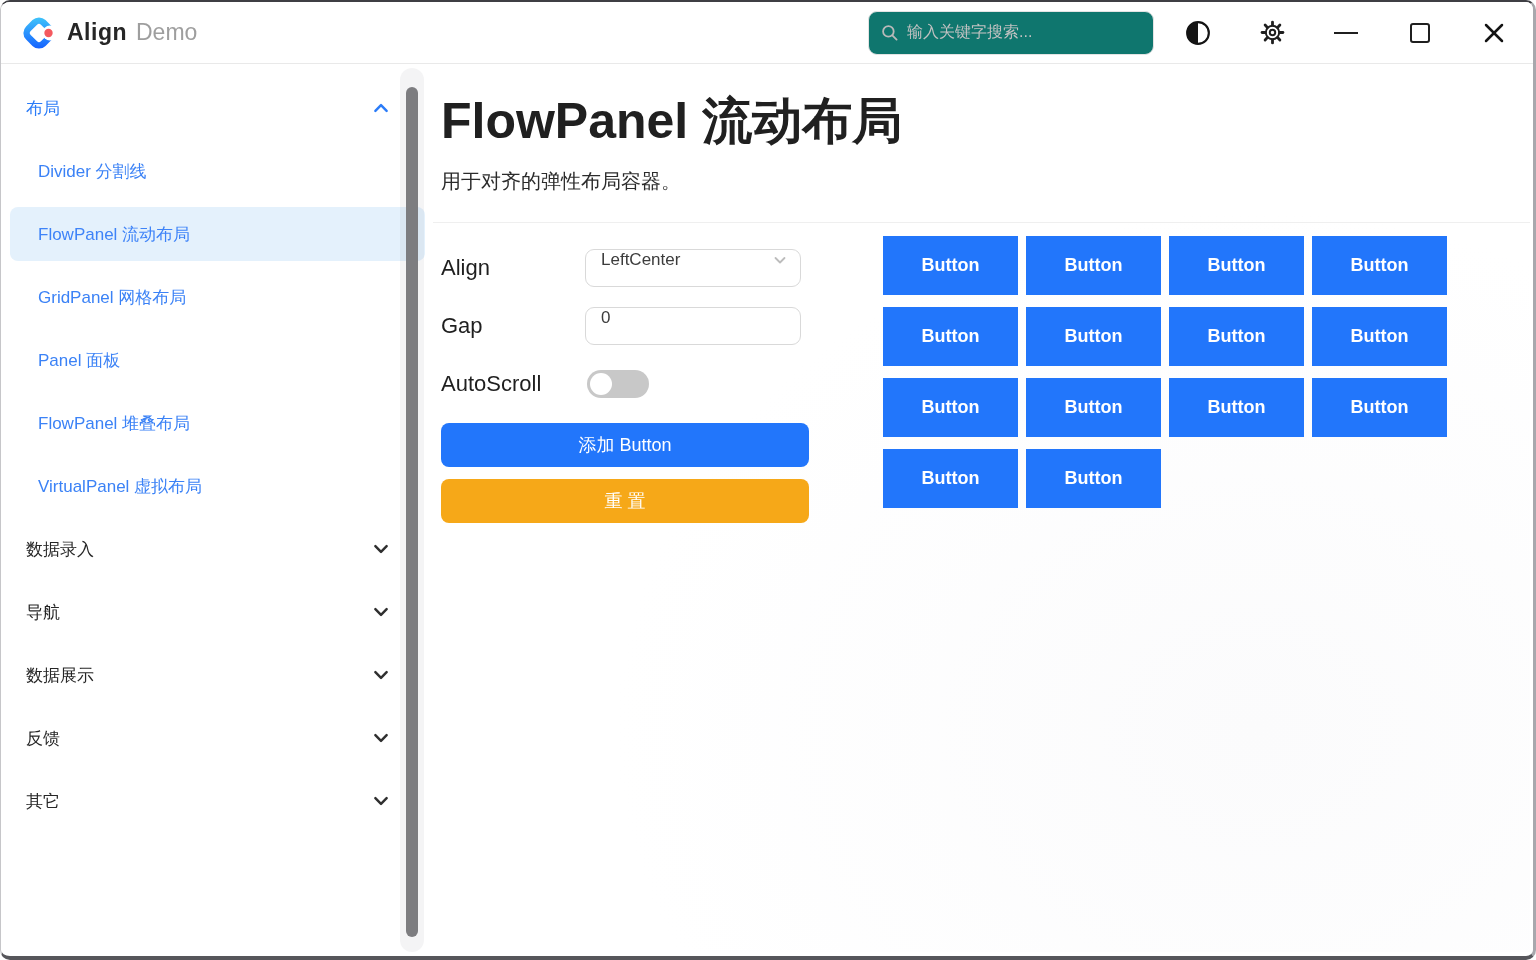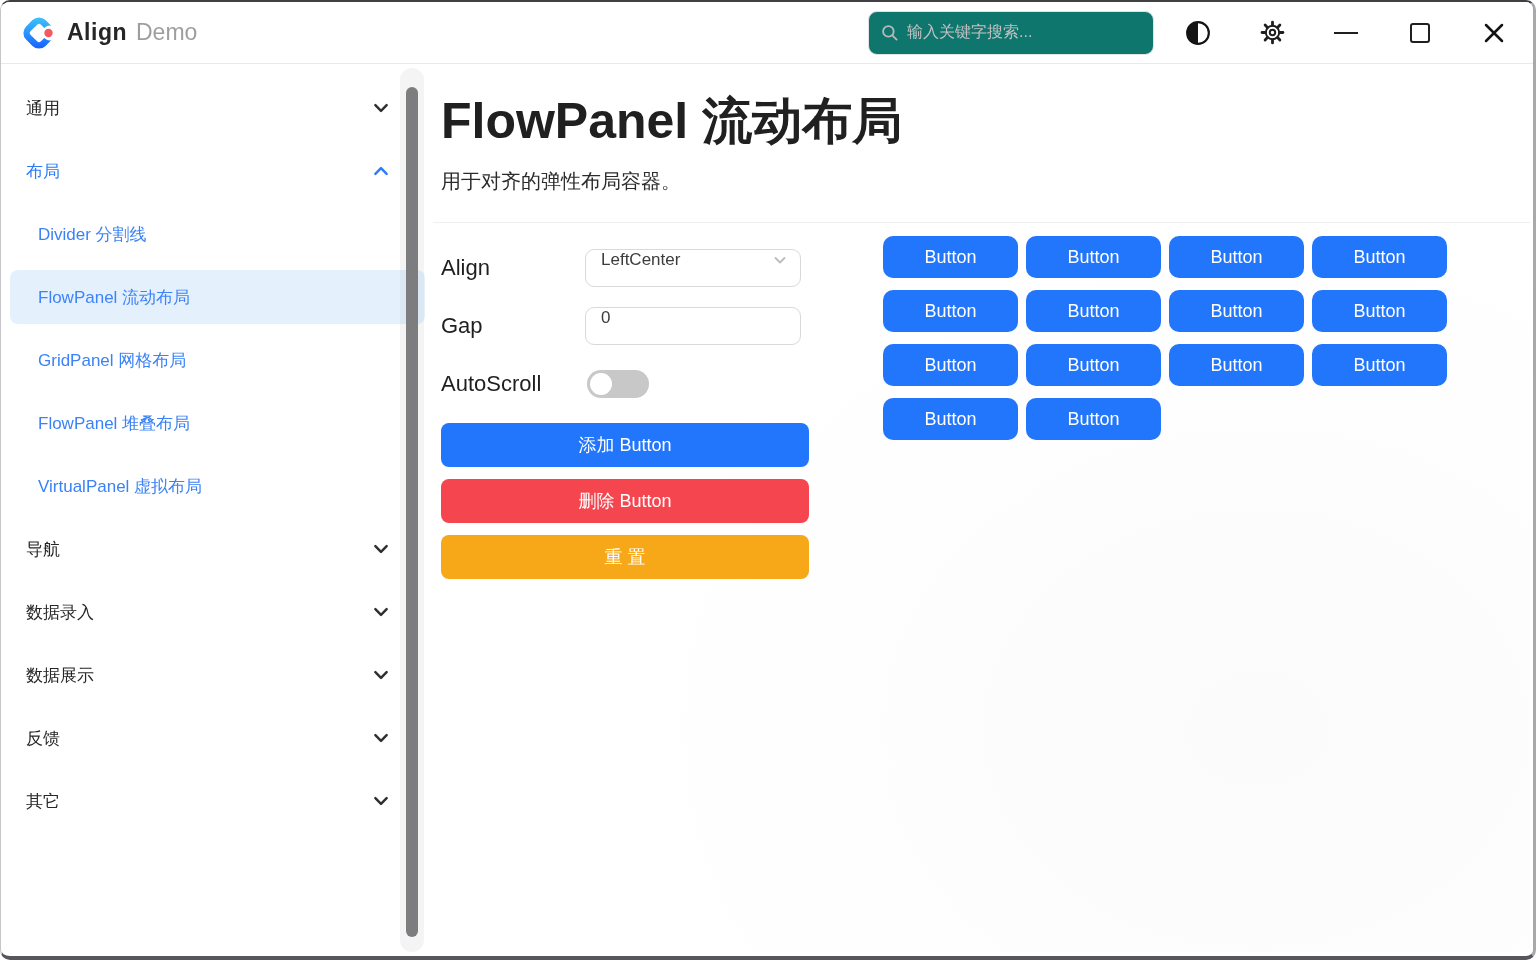--- a/index.html
+++ b/index.html
@@ -99,23 +99,23 @@
     display:block; width:100%; height:44px; margin-bottom:12px;
     border:none; border-radius:8px; color:#fff; font-size:18px;
     font-family:inherit; cursor:pointer;
   }
 
   .flow-grid {
     position:absolute; left:450px; top:172px; width:572px;
     display:flex; flex-wrap:wrap; column-gap:8px; row-gap:12px;
   }
   .flow-btn {
-    width:135px; height:42px; border:none; border-radius:10px;
+    width:135px; height:59px; border:none; border-radius:0;
     color:#fff; font-size:18px; font-family:inherit; cursor:pointer;
-    display:flex; align-items:center; justify-content:center;
+    display:flex; align-items:center; justify-content:center;font-weight:bold;
   }
 </style>
 </head>
 <body>
 
 <div class="window">
 
   <div class="topbar">
     <svg class="logo" viewBox="0 0 36 36">
       <defs>
@@ -171,61 +171,56 @@
       <div class="tb-icon">
         <svg width="24" height="24" viewBox="0 0 24 24">
           <line x1="4" y1="4" x2="20" y2="20" stroke="#141414" stroke-width="2.5" stroke-linecap="round"></line>
           <line x1="20" y1="4" x2="4" y2="20" stroke="#141414" stroke-width="2.5" stroke-linecap="round"></line>
         </svg>
       </div>
     </div>
   </div>
 
   <div class="sidebar" id="sidebar-list">
-      <div class="side-item group">
-        <span>通用</span>
-        <span class="chev">
-          <svg width="18" height="18" viewBox="0 0 16 16">
-            <path d="M3 5.5l5 5 5-5" fill="none" stroke="#2f2f2f" stroke-width="2.2" stroke-linecap="round" stroke-linejoin="round"></path>
-          </svg>
-        </span>
-      </div>
       <div class="side-item group group-open">
         <span>布局</span>
         <span class="chev">
           <svg width="18" height="18" viewBox="0 0 16 16">
             <path d="M3 10.5l5-5 5 5" fill="none" stroke="#2B7CF8" stroke-width="2.2" stroke-linecap="round" stroke-linejoin="round"></path>
           </svg>
         </span>
       </div>
       <div class="side-item child">
         <span>Divider 分割线</span>
       </div>
       <div class="side-item child active">
         <span>FlowPanel 流动布局</span>
       </div>
       <div class="side-item child">
         <span>GridPanel 网格布局</span>
       </div>
       <div class="side-item child">
+        <span>Panel 面板</span>
+      </div>
+      <div class="side-item child">
         <span>FlowPanel 堆叠布局</span>
       </div>
       <div class="side-item child">
         <span>VirtualPanel 虚拟布局</span>
       </div>
       <div class="side-item group">
+        <span>数据录入</span>
+        <span class="chev">
+          <svg width="18" height="18" viewBox="0 0 16 16">
+            <path d="M3 5.5l5 5 5-5" fill="none" stroke="#2f2f2f" stroke-width="2.2" stroke-linecap="round" stroke-linejoin="round"></path>
+          </svg>
+        </span>
+      </div>
+      <div class="side-item group">
         <span>导航</span>
-        <span class="chev">
-          <svg width="18" height="18" viewBox="0 0 16 16">
-            <path d="M3 5.5l5 5 5-5" fill="none" stroke="#2f2f2f" stroke-width="2.2" stroke-linecap="round" stroke-linejoin="round"></path>
-          </svg>
-        </span>
-      </div>
-      <div class="side-item group">
-        <span>数据录入</span>
         <span class="chev">
           <svg width="18" height="18" viewBox="0 0 16 16">
             <path d="M3 5.5l5 5 5-5" fill="none" stroke="#2f2f2f" stroke-width="2.2" stroke-linecap="round" stroke-linejoin="round"></path>
           </svg>
         </span>
       </div>
       <div class="side-item group">
         <span>数据展示</span>
         <span class="chev">
           <svg width="18" height="18" viewBox="0 0 16 16">
@@ -280,21 +275,20 @@
       <div class="ctrl-row">
         <span class="ctrl-label">AutoScroll</span>
         <div class="toggle">
           <div class="knob"></div>
         </div>
       </div>
     </div>
 
     <div class="actions" id="actions-list">
         <button class="action-btn" style="background: rgb(34, 118, 251);">添加 Button</button>
-        <button class="action-btn" style="background: rgb(245, 70, 79);">删除 Button</button>
         <button class="action-btn" style="background: rgb(246, 168, 24);">重 置</button>
       </div>
 
     <div class="flow-grid" id="flow-grid">
         <button class="flow-btn" style="background: rgb(34, 118, 251);">Button</button>
         <button class="flow-btn" style="background: rgb(34, 118, 251);">Button</button>
         <button class="flow-btn" style="background: rgb(34, 118, 251);">Button</button>
         <button class="flow-btn" style="background: rgb(34, 118, 251);">Button</button>
         <button class="flow-btn" style="background: rgb(34, 118, 251);">Button</button>
         <button class="flow-btn" style="background: rgb(34, 118, 251);">Button</button>

